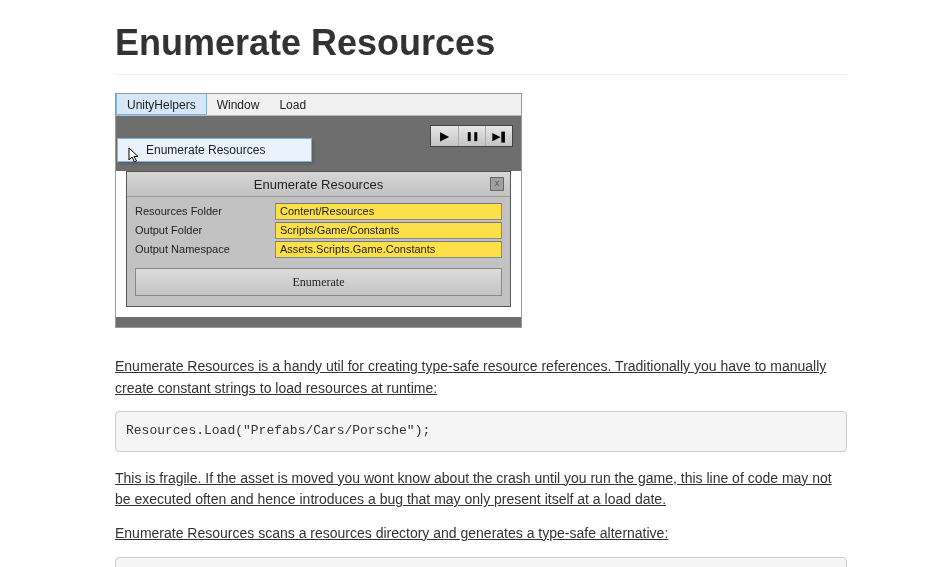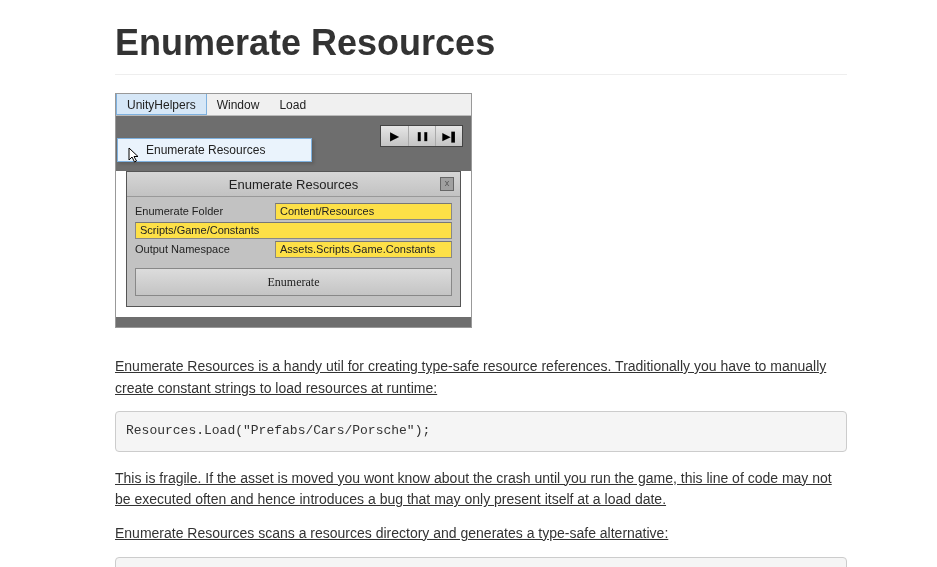--- a/index.html
+++ b/index.html
@@ -24,21 +24,21 @@
     .page-title {
       font-size: 36px;
       font-weight: 700;
       color: #333;
       padding-top: 22px;
       padding-bottom: 10px;
       border-bottom: 1px solid #eee;
     }
     .screenshot-wrap {
       margin-top: 18px;
-      width: 357px;
+      width: 407px;
     }
     .unity-window {
       border: 1px solid #999;
     }
     .menubar {
       background: #f0f0f0;
       display: flex;
       align-items: stretch;
       height: 22px;
       font-size: 12px;
@@ -252,24 +252,25 @@
 
       <div class="gray-filler"></div>
 
       <div class="dialog">
         <div class="dialog-titlebar">
           <span>Enumerate Resources</span>
           <div class="dialog-close">x</div>
         </div>
         <div class="dialog-body">
           <div class="form-row">
-            <div class="form-label">Enumerate Folder</div>
+            <div class="form-label">Resources Folder</div>
             <div class="form-field">Content/Resources</div>
           </div>
           <div class="form-row">
+            <div class="form-label">Output Folder</div>
             <div class="form-field">Scripts/Game/Constants</div>
           </div>
           <div class="form-row">
             <div class="form-label">Output Namespace</div>
             <div class="form-field">Assets.Scripts.Game.Constants</div>
           </div>
           <div class="enumerate-btn">Enumerate</div>
         </div>
       </div>
 

